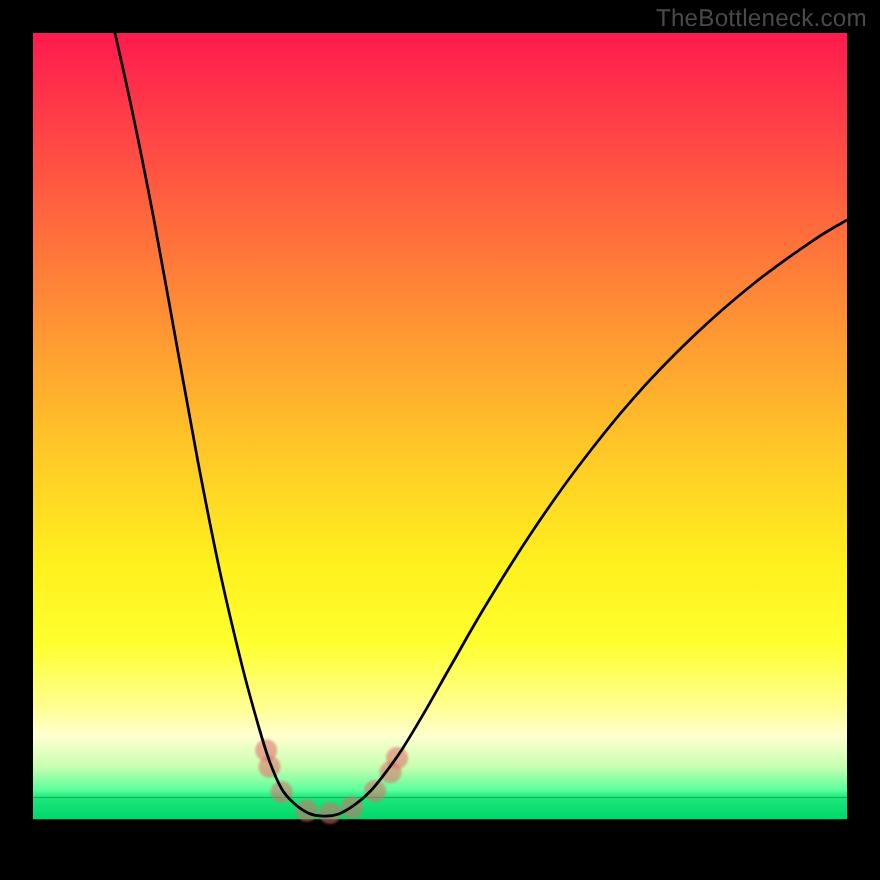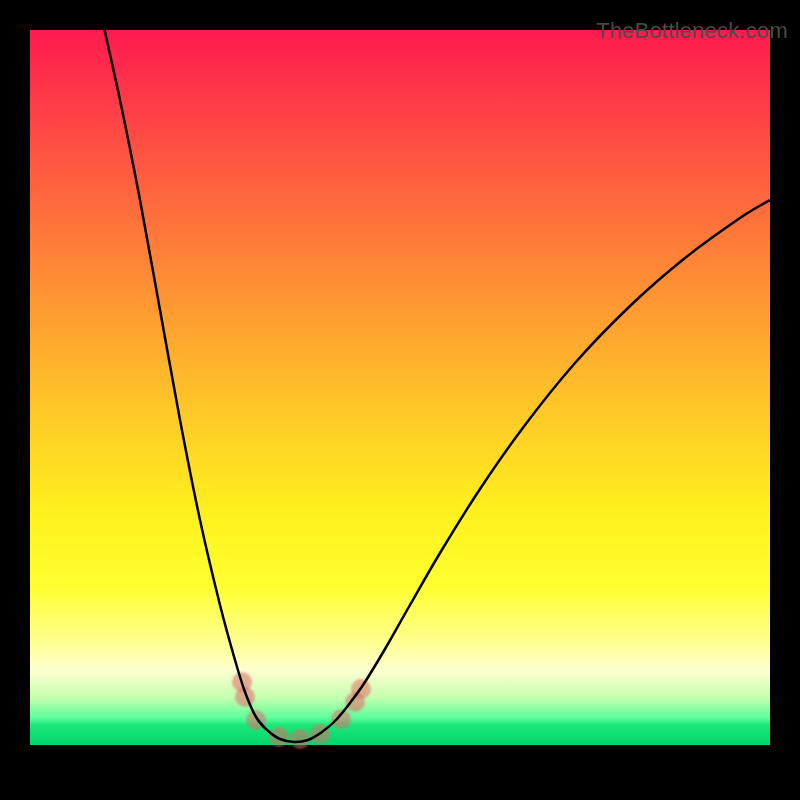--- a/index.html
+++ b/index.html
@@ -60,21 +60,20 @@
   }
   .watermark {
     position: absolute;
     top: 4px;
     right: 12px;
     color: #4a4a4a;
     font-size: 22px;
     letter-spacing: 0.2px;
     font-weight: 400;
     user-select: none;
-    margin-top: 14px;
   }
 </style>
 </head>
 <body>
 
 <div class="frame">
   <div class="grad"></div>
   <div class="green-strip"></div>
   <div class="black-bottom"></div>
 

